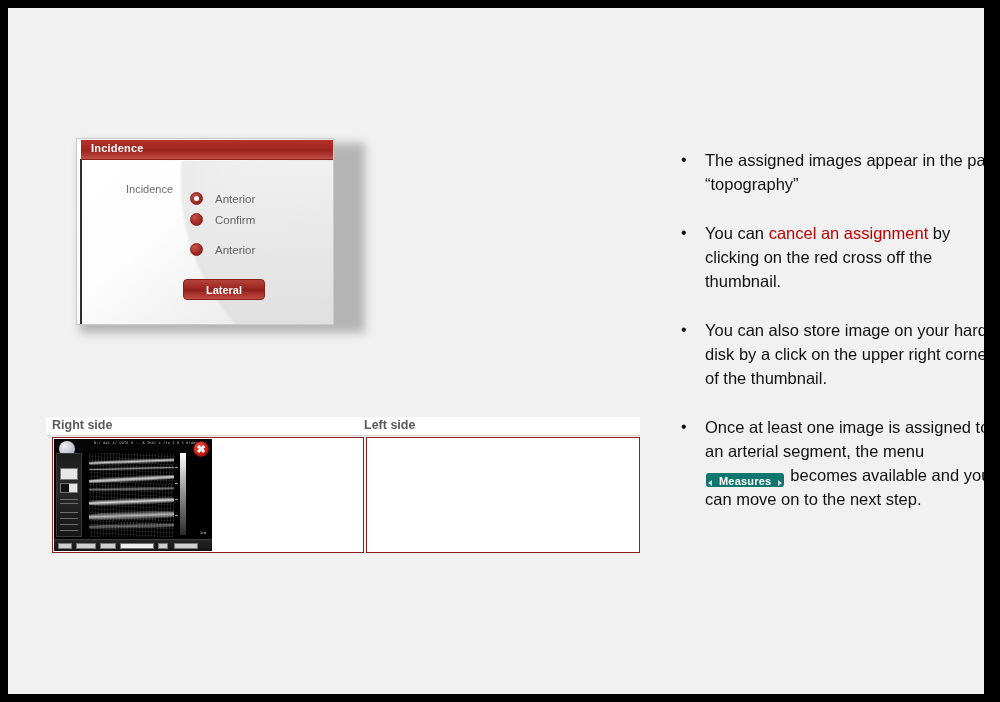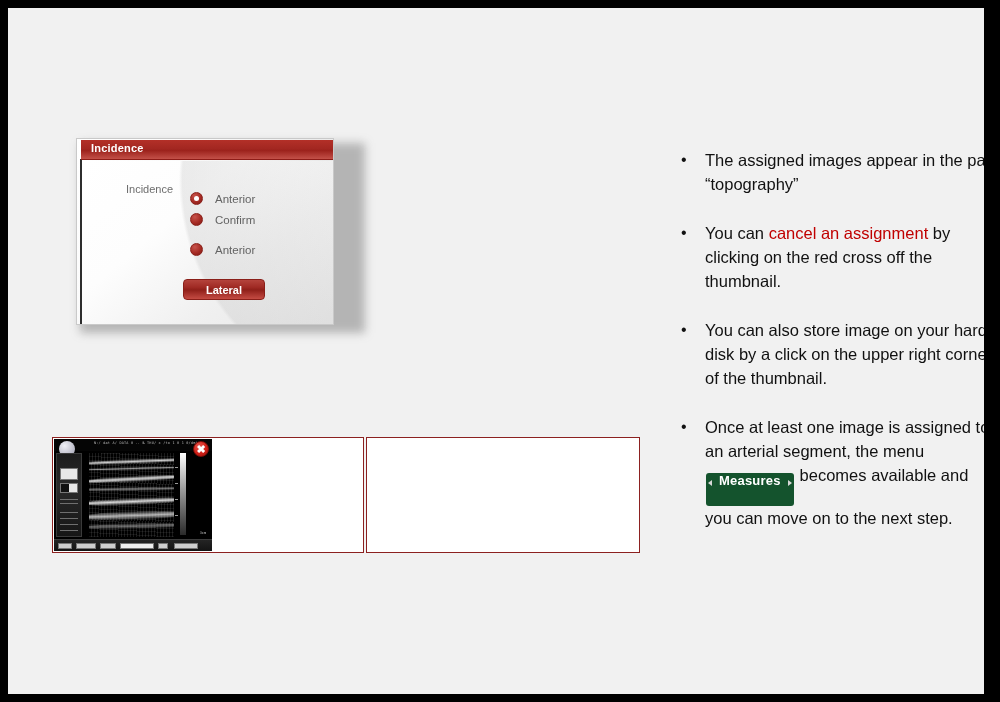--- a/index.html
+++ b/index.html
@@ -199,25 +199,25 @@
     top: 0px;
     font-size: 16px;
     line-height: 24px;
     color: #111111;
   }
   #measures-chip {
     display: inline-block;
     position: relative;
     vertical-align: -4px;
     margin: 0 6px 0 1px;
-    padding: 2px 13px 19px 13px;
-    background: #14532d;
+    padding: 2px 13px 0 13px;
+    background: #0f766e;
     border-radius: 3px;
     color: #ffffff;
-    font-size: 13px;
+    font-size: 11px;
     font-weight: bold;
     letter-spacing: 0.2px;
     line-height: 12px;
     cursor: pointer;
   }
   #measures-chip::before,
   #measures-chip::after {
     content: "";
     position: absolute;
     top: 7px;
@@ -501,20 +501,24 @@
         <span class="bullet-dot">•</span><span>You can also store image on your hard disk by a click on the upper right corner of the thumbnail.</span>
       </div>
 
       <div class="bullet">
         <span class="bullet-dot">•</span><span>Once at least one image is assigned to an arterial segment, the menu</span><span id="measures-chip">Measures</span><span>becomes available and you can move on to the next step.</span>
       </div>
 
     </div>
 
     <div id="topography">
+      <div id="topo-header">
+        <span id="topo-header-right" class="topo-header-label">Right side</span>
+        <span id="topo-header-left" class="topo-header-label">Left side</span>
+      </div>
 
       <div id="topo-panels">
 
         <div id="topo-cell-right" class="topo-cell">
 
           <div id="thumbnail">
             <div id="us-topbar">
               <span id="us-topbar-text">N:/ dat A/ DATA 0 .. № THU/ x /to   1 0 1 0/dmimb</span>
             </div>
             <div id="us-logo"></div>

